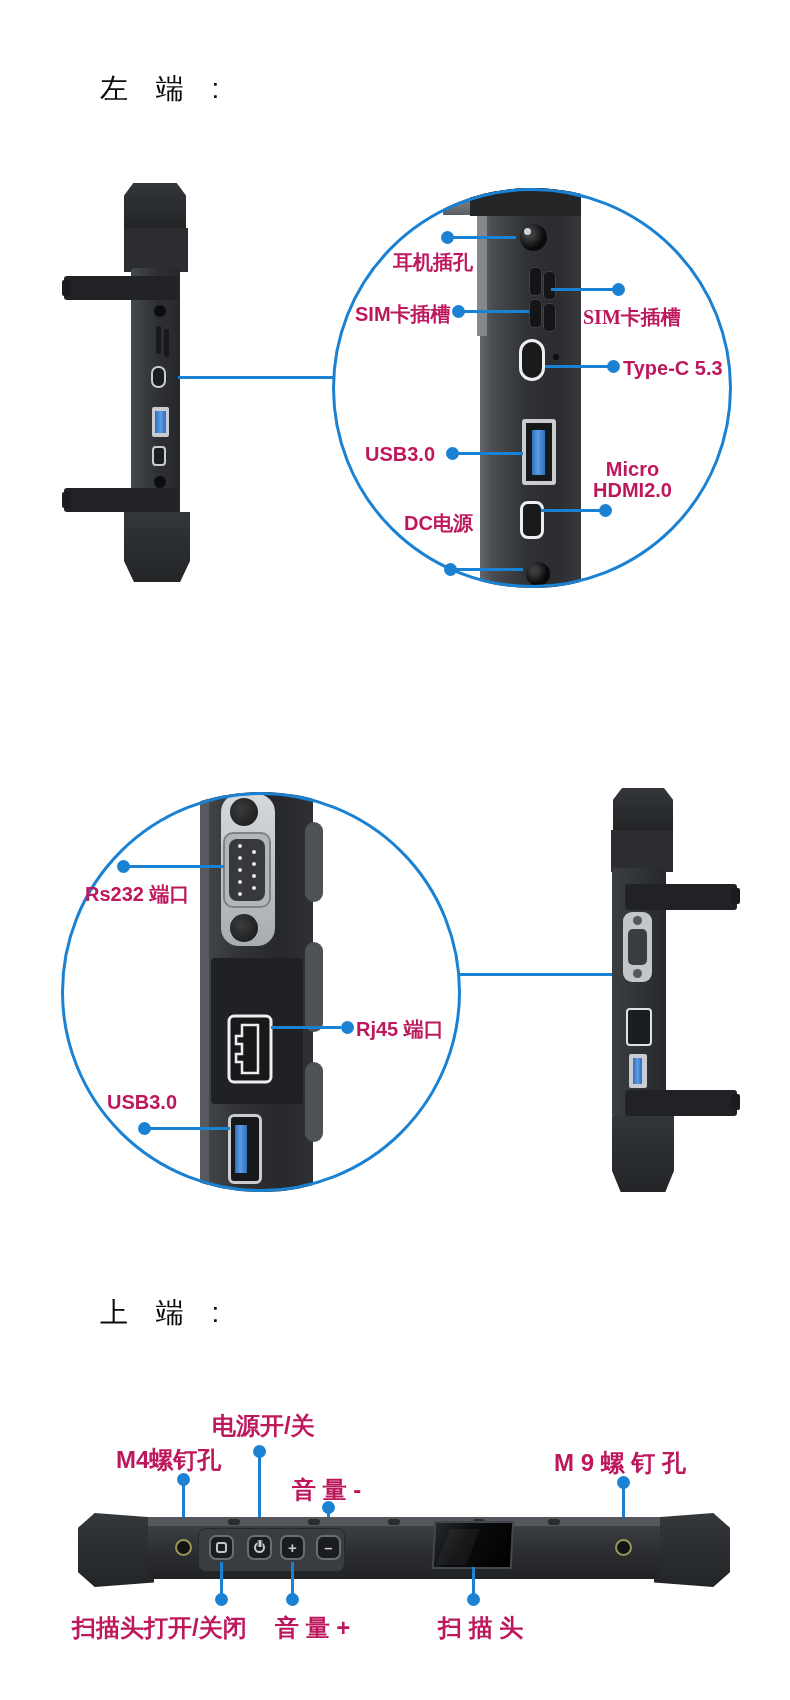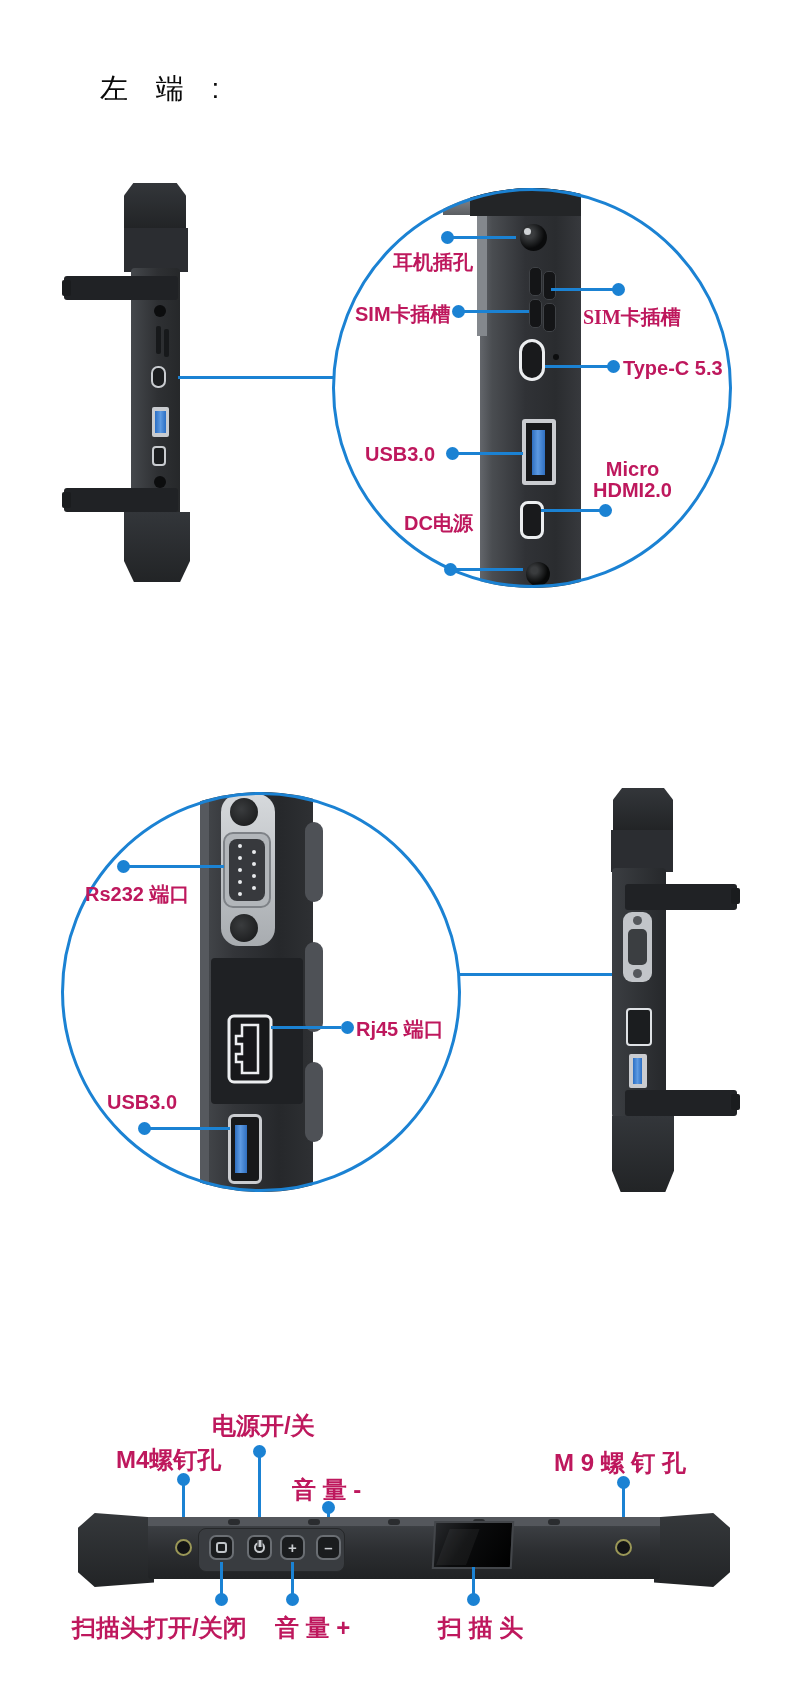--- a/index.html
+++ b/index.html
@@ -169,20 +169,21 @@
       <div class="abs" style="left:10px;top:4px;width:9px;height:9px;border-radius:50%;background:#55585c;"></div>
       <div class="abs" style="left:5px;top:17px;width:19px;height:36px;background:#3b3e41;border-radius:5px;"></div>
       <div class="abs" style="left:10px;top:57px;width:9px;height:9px;border-radius:50%;background:#55585c;"></div>
     </div>
     <div class="abs" style="left:16px;top:222px;width:26px;height:38px;border:2px solid #dfe2e5;border-radius:4px;background:#1b1d1f;box-sizing:border-box;"></div>
     <div class="abs" style="left:19px;top:268px;width:18px;height:34px;background:#caccd0;border-radius:2px;">
       <div class="abs" style="left:4px;top:4px;width:9px;height:26px;background:linear-gradient(90deg,#2b6fc4,#5d9ae2 50%,#2b6fc4);"></div>
     </div>
   </div>
 
+  <div class="title" style="left:100px;top:1294px;">上 端 :</div>
 
   <div class="lbl s24" style="left:212px;top:1410px;">电源开/关</div>
   <div class="dot" style="left:253px;top:1445px;"></div>
   <div class="vl" style="left:258px;top:1457px;height:80px;"></div>
 
   <div class="lbl s24" style="left:116px;top:1444px;">M4螺钉孔</div>
   <div class="dot" style="left:177px;top:1473px;"></div>
   <div class="vl" style="left:182px;top:1485px;height:58px;"></div>
 
   <div class="lbl s24" style="left:292px;top:1474px;">音 量 -</div>

